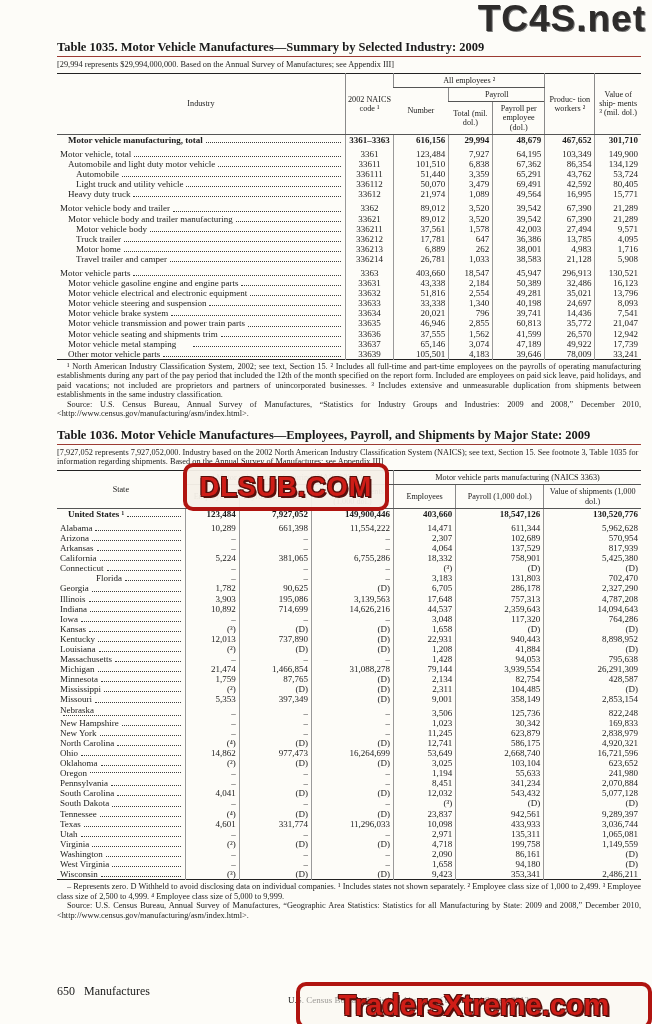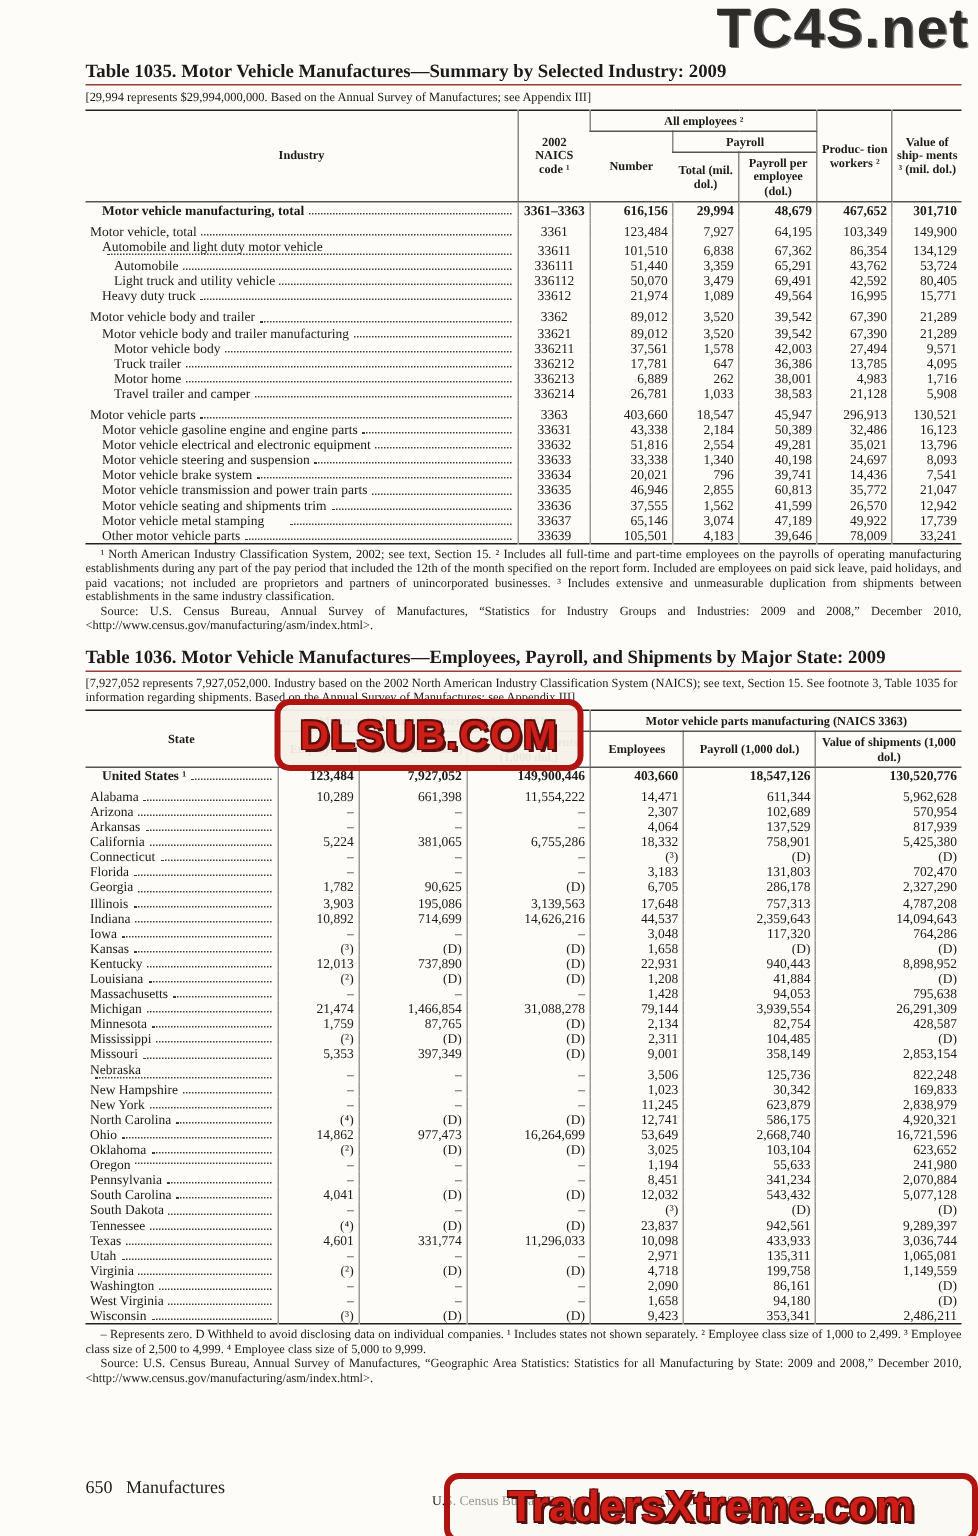--- a/index.html
+++ b/index.html
@@ -16,21 +16,21 @@
   }
   .bracket{font-size:8.3px;line-height:1.18;margin-bottom:3px}
 
   table{
     border-collapse:collapse;width:100%;table-layout:fixed;
     border-top:1.4px solid #222;border-bottom:1.4px solid #222;
     font-size:9px;
   }
   thead{border-bottom:1.1px solid #222}
   th{
-    font-weight:bold;font-size:8.2px;line-height:1.12;text-align:center;
+    font-weight:normal;font-size:8.2px;line-height:1.12;text-align:center;
     vertical-align:middle;padding:2px 2px;
     border-left:1px solid #8a8a8a;border-bottom:1px solid #555;
   }
   th:first-child{border-left:none}
   td{border-left:1px solid #9a9a9a;padding:0 3px;vertical-align:bottom}
   td:first-child{border-left:none}
   tbody td{line-height:10.1px;height:10.1px;white-space:nowrap;overflow:hidden}
   tr.sp td{height:4px;line-height:4px}
   tr.bold td{font-weight:bold}
   td.num{text-align:right}
@@ -141,21 +141,21 @@
             </td>
             <td class="code">3361</td>
             <td class="num">123,484</td>
             <td class="num">7,927</td>
             <td class="num">64,195</td>
             <td class="num">103,349</td>
             <td class="num">149,900</td>
           </tr>
           <tr>
             <td>
-              <div class="lbl" style="padding-left: 8px; flex-direction: column;">
+              <div class="lbl" style="padding-left: 8px;">
                 <span class="txt">Automobile and light duty motor vehicle</span>
                 <span class="dots"></span>
               </div>
             </td>
             <td class="code">33611</td>
             <td class="num">101,510</td>
             <td class="num">6,838</td>
             <td class="num">67,362</td>
             <td class="num">86,354</td>
             <td class="num">134,129</td>
@@ -560,21 +560,21 @@
             </td>
             <td class="num">–</td>
             <td class="num">–</td>
             <td class="num">–</td>
             <td class="num">(³)</td>
             <td class="num">(D)</td>
             <td class="num">(D)</td>
           </tr>
           <tr>
             <td>
-              <div class="lbl" style="padding-left: 0px;">
+              <div class="lbl" style="padding-left: 0px; margin-left: 36px;">
                 <span class="txt">Florida</span>
                 <span class="dots"></span>
               </div>
             </td>
             <td class="num">–</td>
             <td class="num">–</td>
             <td class="num">–</td>
             <td class="num">3,183</td>
             <td class="num">131,803</td>
             <td class="num">702,470</td>

